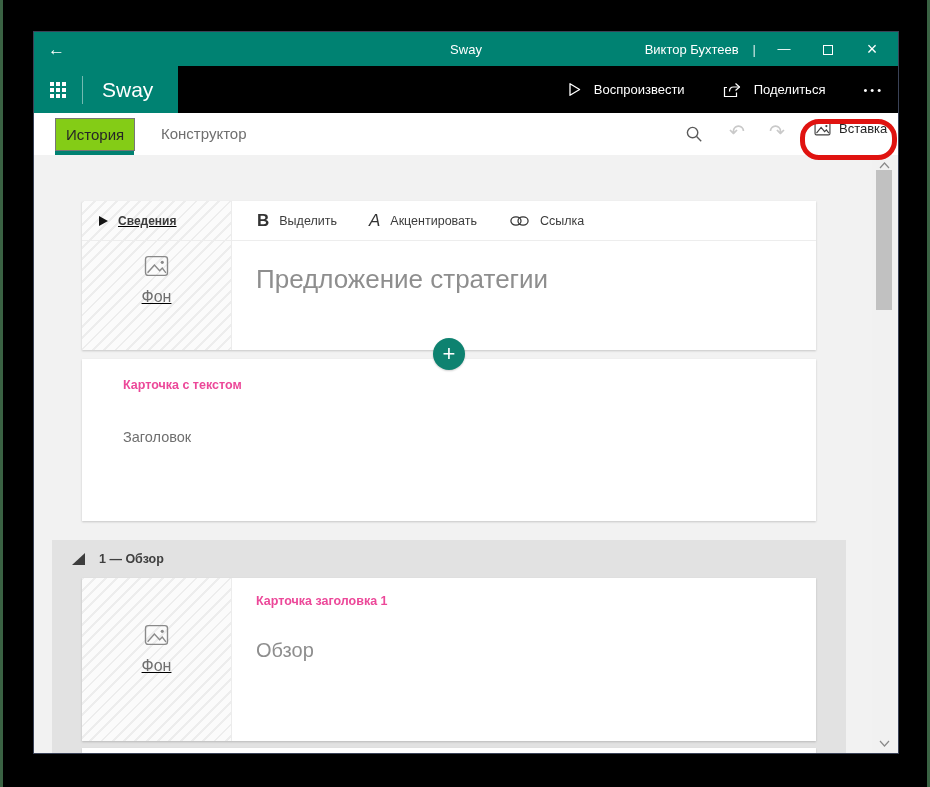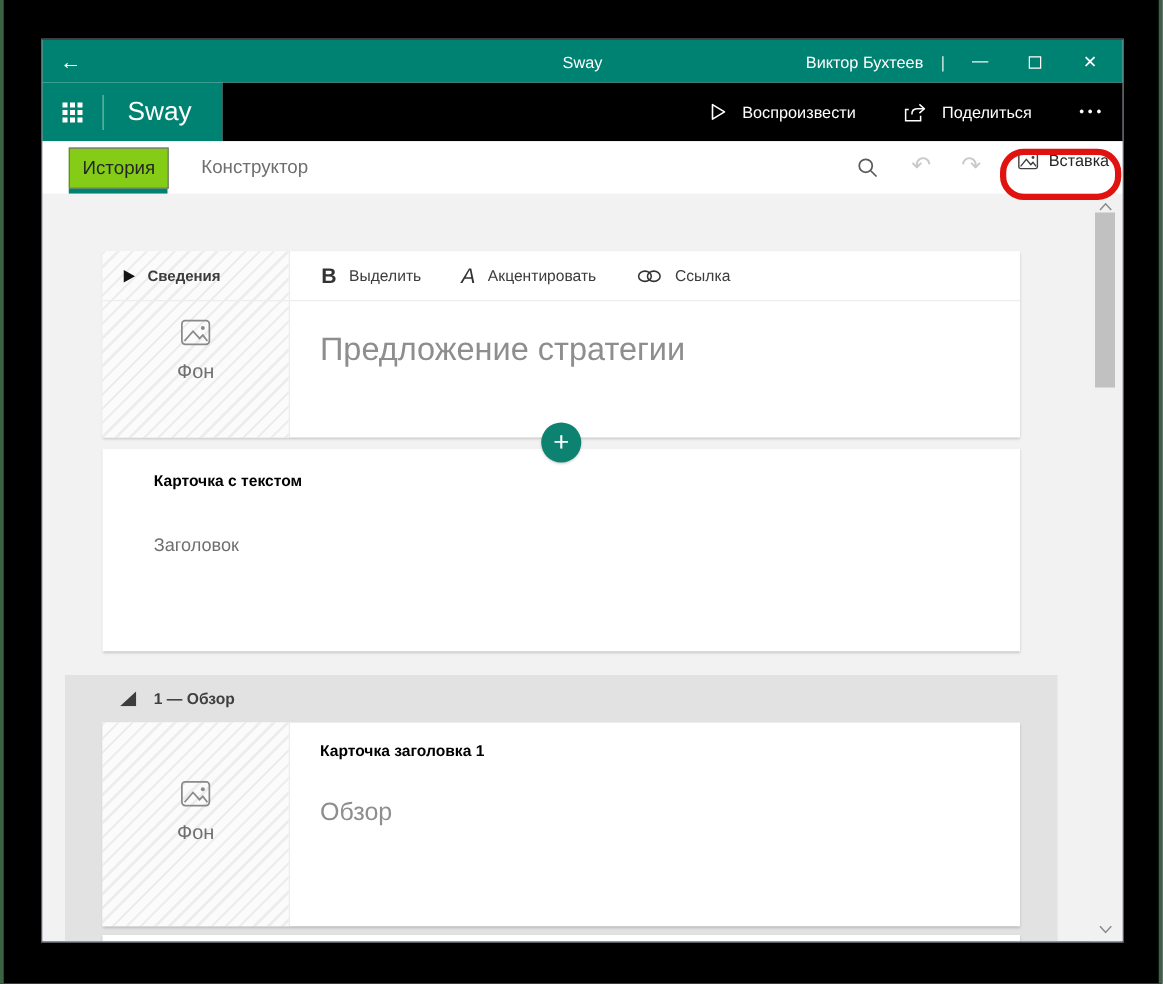--- a/index.html
+++ b/index.html
@@ -52,21 +52,21 @@
   .annotation { position:absolute; left:766px; top:87px; width:97px; height:41px;
                 border:5px solid #e01310; border-radius:19px; z-index:9; pointer-events:none; }
 
   
   .content { position:relative; height:598px; background:#f2f2f2; overflow:hidden; }
 
   .card { position:absolute; background:#fff; box-shadow:0 1px 2px rgba(0,0,0,.18); }
   .hatch { background:repeating-linear-gradient(135deg,#ededed 0px,#ededed 2px,#fbfbfb 2px,#fbfbfb 8px); }
 
   .card-title-top { left:48px; top:46px; width:734px; height:149px; display:flex; }
-  .panel-left { width:150px; border-right:1px solid #ececec; flex-shrink:0; }
+  .panel-left { width:150px; border-right:1px solid #ececec; flex-shrink:0;text-decoration:underline; }
   .details-row { height:40px; display:flex; align-items:center; padding-left:17px; gap:10px;
                  border-bottom:1px solid #ededed; }
   .tri-right { width:0; height:0; border-left:9px solid #141414; border-top:5px solid transparent;
                border-bottom:5px solid transparent; }
   .details-label { font-size:12px; font-weight:bold; color:#3c3c3c; }
   .bg-placeholder { text-align:center; margin-top:14px; }
   .bg-placeholder.tall { margin-top:46px; }
   .bg-label { font-size:16px; color:#6f6f6f; margin-top:7px; }
   .panel-right { flex:1; display:flex; flex-direction:column; }
   .toolbar { height:40px; border-bottom:1px solid #ededed; display:flex; align-items:center;
@@ -74,25 +74,25 @@
   .tool-item { display:flex; align-items:center; gap:10px; font-size:12.5px; color:#3c3c3c; }
   .glyph-b { font-size:17px; font-weight:bold; color:#333; }
   .glyph-a { font-size:17px; font-style:italic; color:#333; }
   .story-title { padding:23px 0 0 24px; font-size:26px; font-weight:300; color:#8e8e8e; }
 
   .plus-btn { position:absolute; left:399px; top:183px; width:32px; height:32px; border-radius:50%;
               background:#0e8270; color:#fff; display:flex; align-items:center; justify-content:center;
               font-size:22px; line-height:1; z-index:3; box-shadow:0 1px 2px rgba(0,0,0,.2); }
 
   .card-text { left:48px; top:204px; width:734px; height:162px; padding:19px 0 0 41px; }
-  .card-type-label { font-size:12.5px; font-weight:bold; color:#000000; }
+  .card-type-label { font-size:12.5px; font-weight:bold; color:#ec4899; }
   .card-body-sm { margin-top:37px; font-size:14.5px; color:#6f6f6f; }
 
   .section { position:absolute; left:18px; top:385px; width:794px; height:213px; background:#e2e2e2; }
-  .section-header { height:38px; display:flex; align-items:center; padding-left:44px; gap:14px; }
+  .section-header { height:38px; display:flex; align-items:center; padding-left:20px; gap:14px; }
   .section-label { font-size:12.5px; font-weight:bold; color:#3f3f3f; }
   .card-heading { left:30px; top:38px; width:734px; height:163px; display:flex; }
   .heading-body { padding:16px 0 0 24px; }
   .card-body-lg { margin-top:31px; font-size:20px; color:#8e8e8e; }
   .card-sliver { left:30px; top:208px; width:734px; height:5px; }
 
   
   .scrollbar { position:absolute; top:0; left:838px; width:24px; height:598px; background:#f1f1f1; }
   .scroll-arrow { position:absolute; left:0; width:24px; height:14px; display:flex;
                   align-items:center; justify-content:center; }

